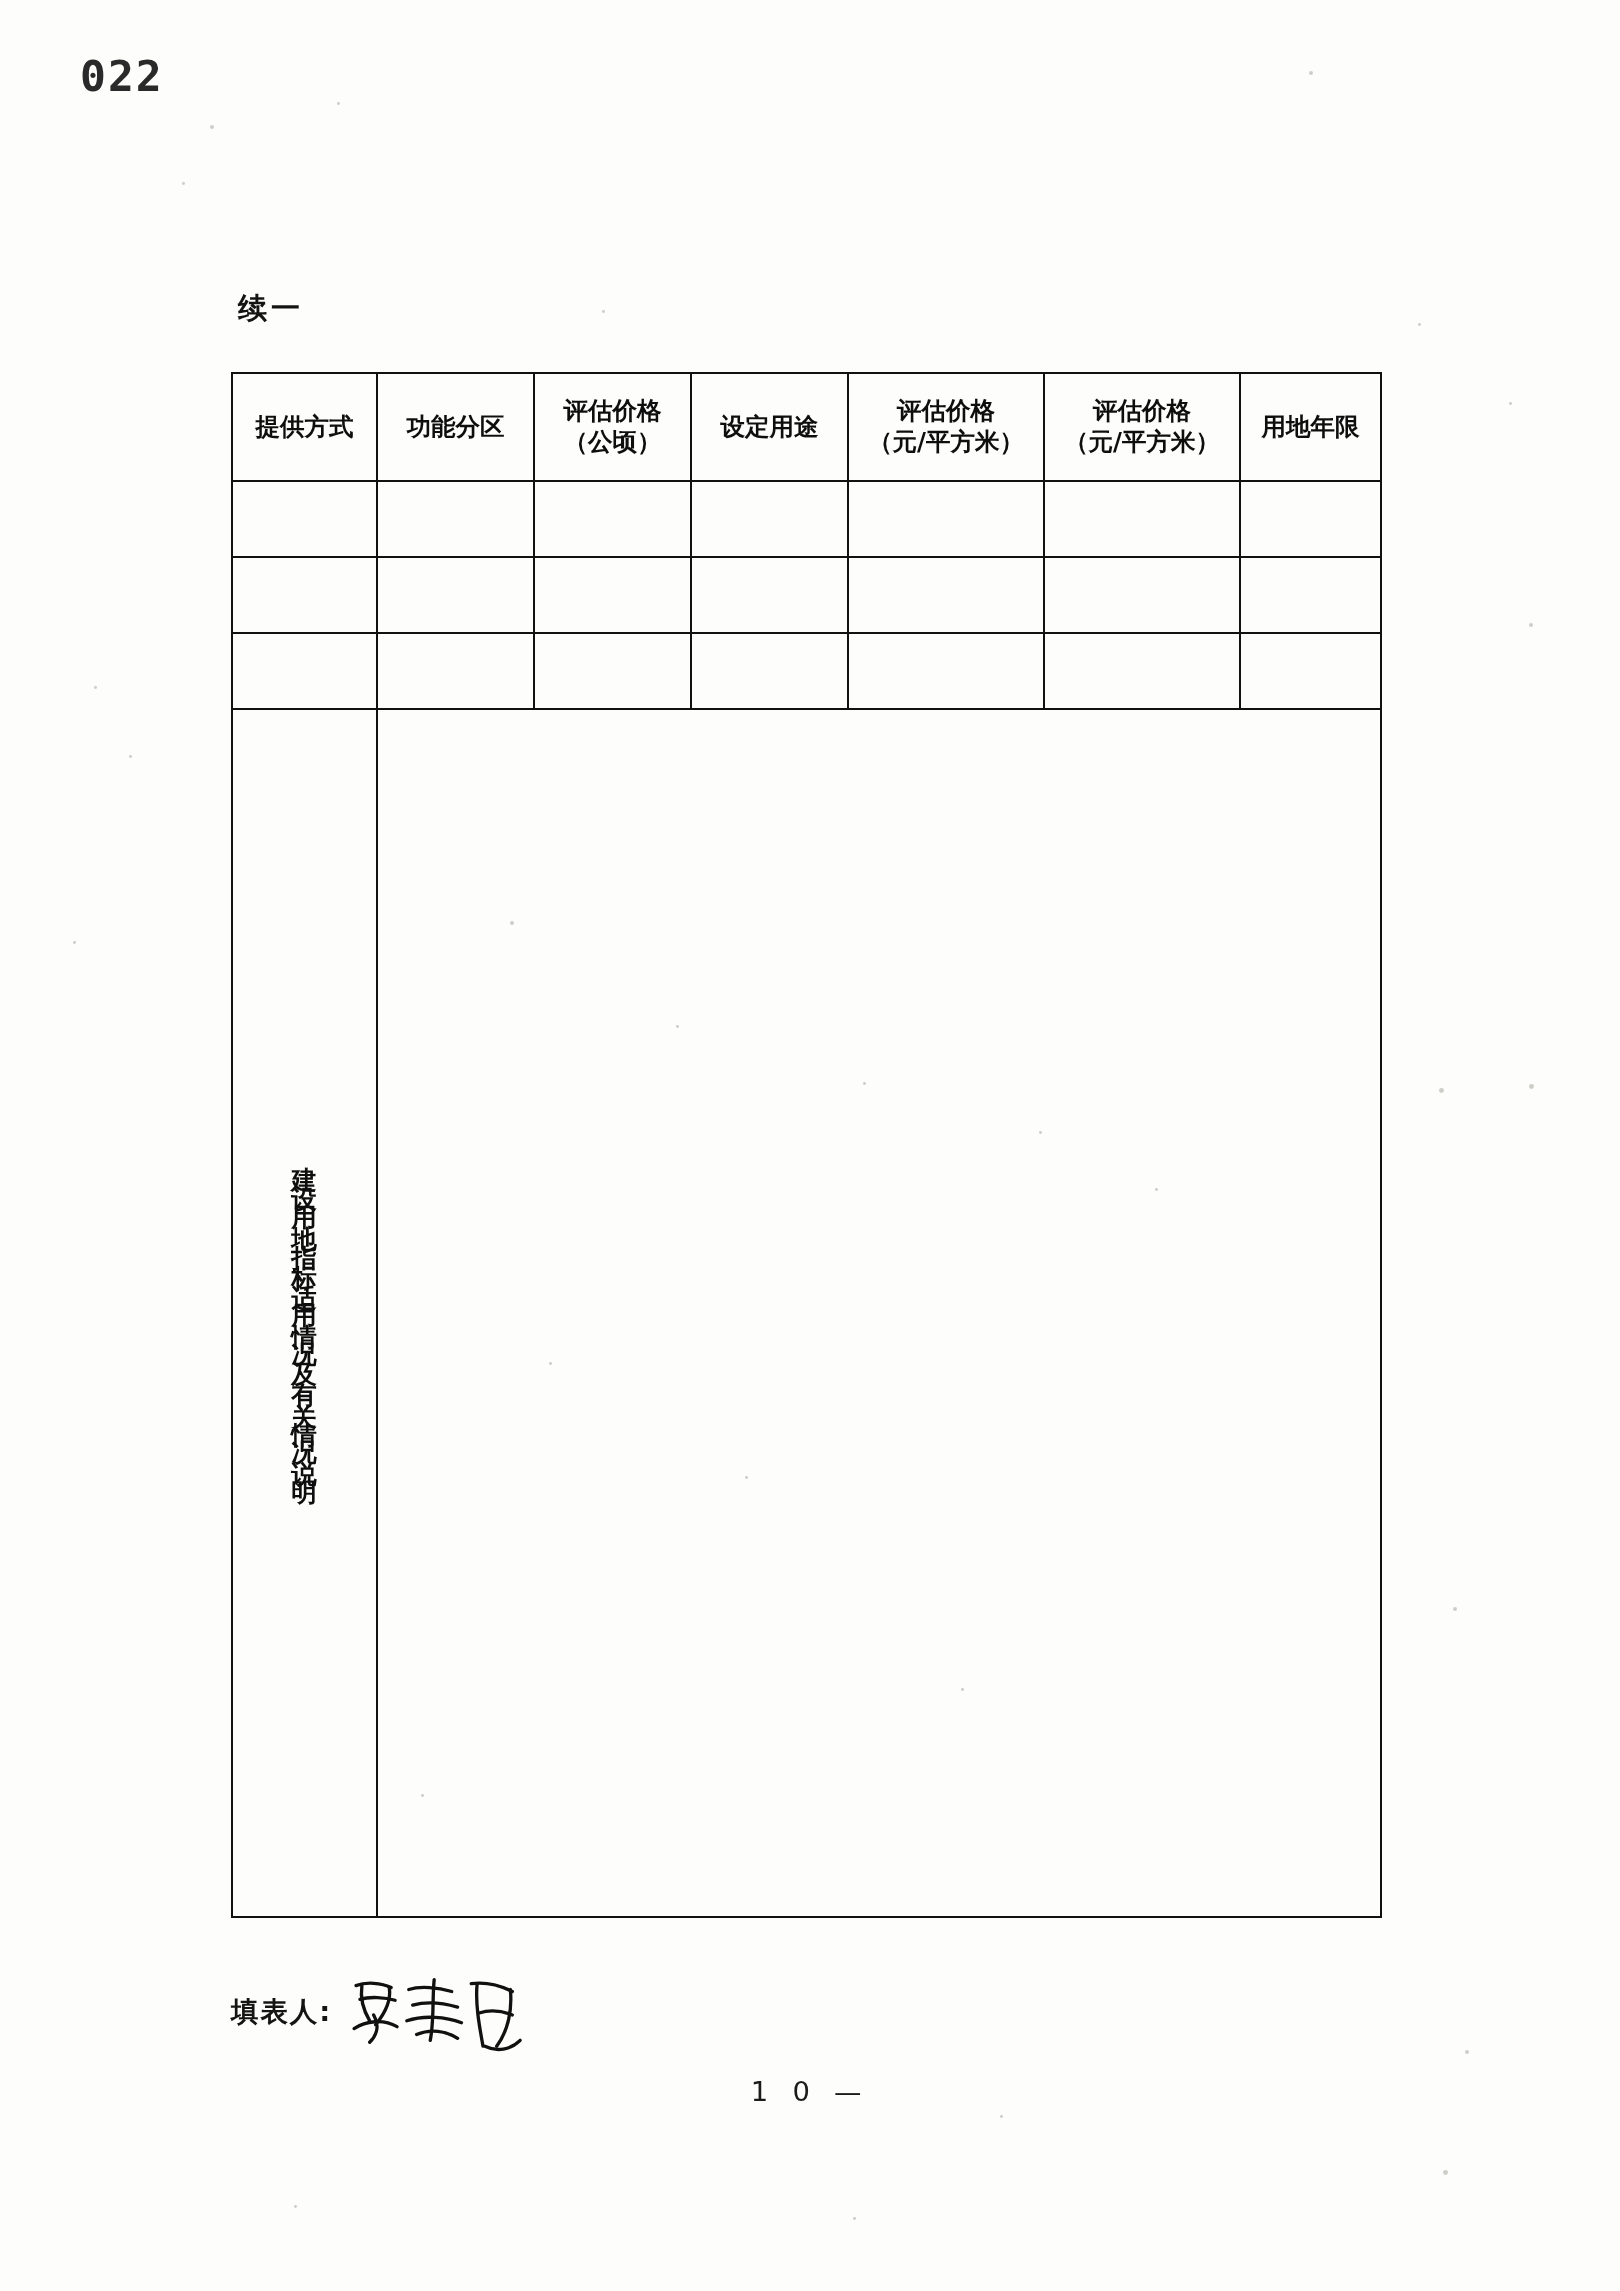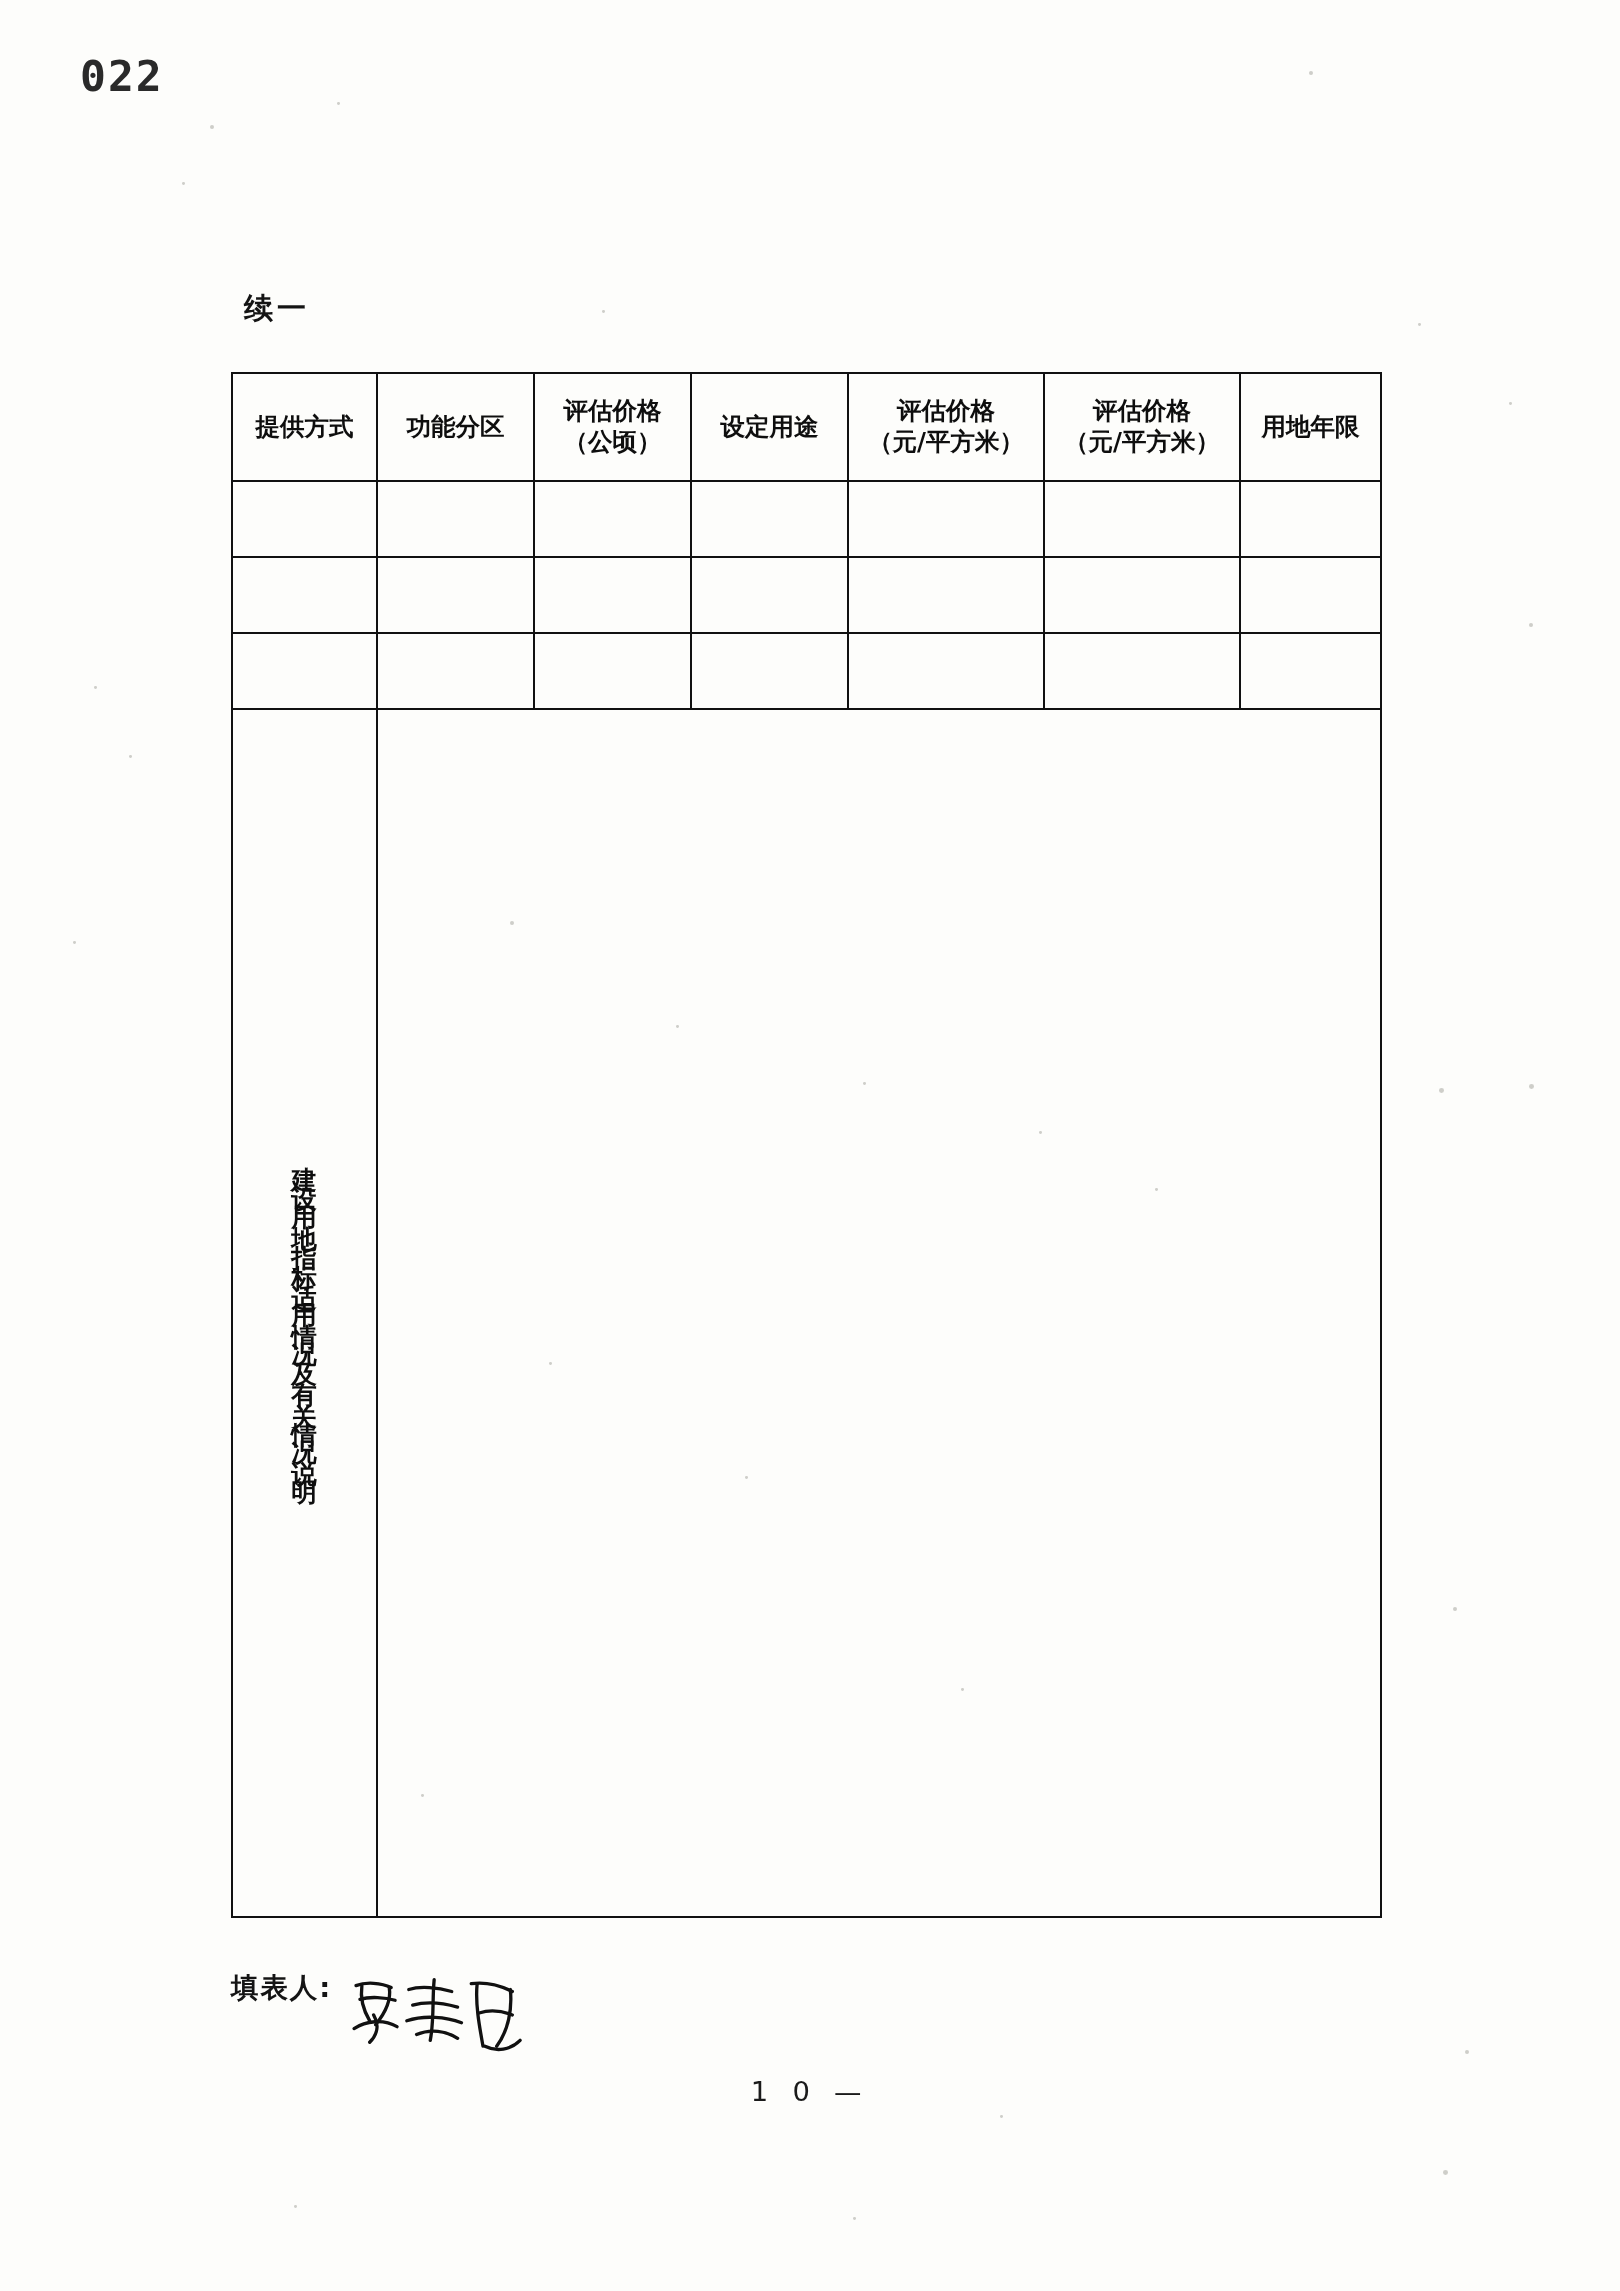--- a/index.html
+++ b/index.html
@@ -47,21 +47,20 @@
   
   #continuation-label {
     position: absolute;
     left: 238px;
     top: 289px;
     font-size: 29px;
     font-weight: 700;
     letter-spacing: 3.9px;
     color: #141414;
     font-family: "DejaVu Sans", sans-serif;
-    margin-left: 6px;
   }
 
   
   #form-table {
     position: absolute;
     left: 231px;
     top: 372px;
     width: 1149px;
     border-collapse: collapse;
     table-layout: fixed;
@@ -111,21 +110,21 @@
   .big-blank-cell {
     height: 1206px;
   }
 
   
   #signature-row {
     position: absolute;
     left: 231px;
     top: 1970px;
     display: flex;
-    align-items: flex-start;
+    align-items: center;
   }
   #signature-label {
     font-size: 27.4px;
     font-weight: 700;
     letter-spacing: 2px;
     font-family: "DejaVu Sans", sans-serif;
     color: #141414;
   }
   #signature-mark {
     margin-left: 15.7px;

